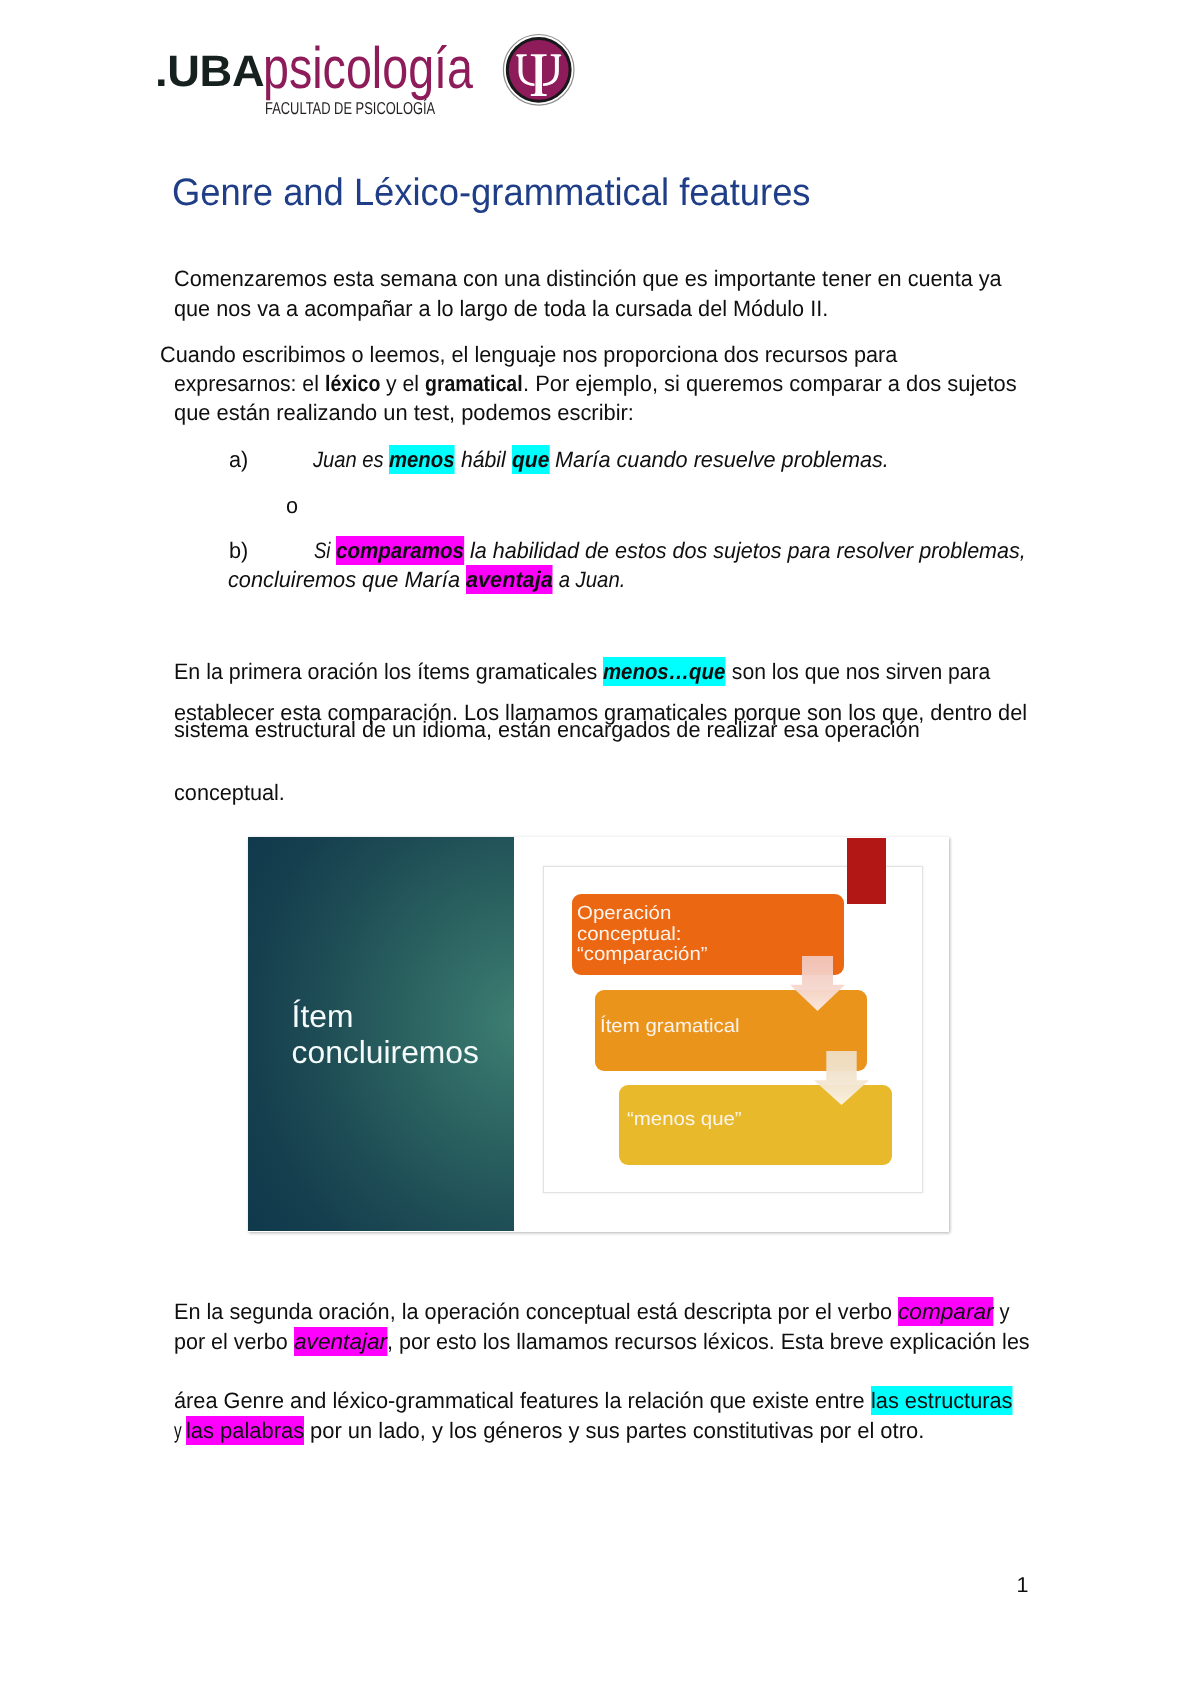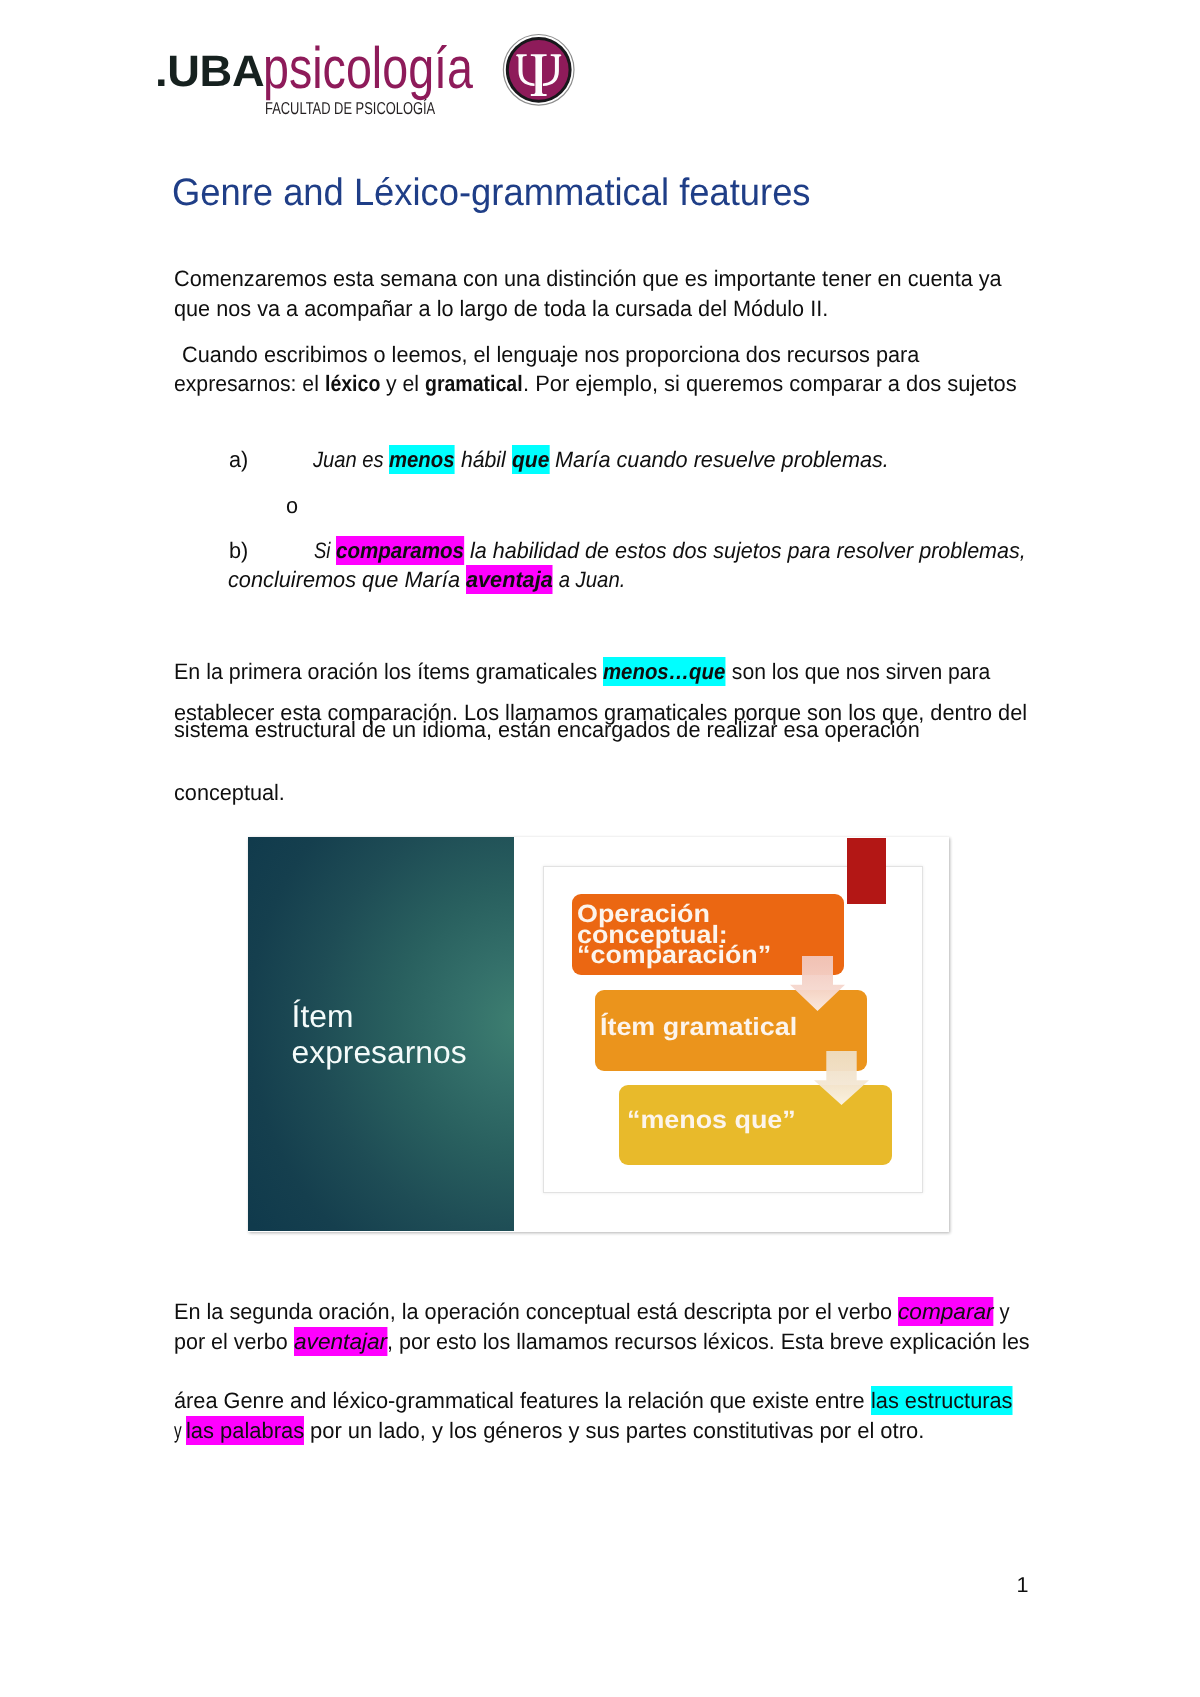--- a/index.html
+++ b/index.html
@@ -42,22 +42,22 @@
                 box-shadow:1px 1px 3px rgba(0,0,0,.30);pointer-events:none;}
   #slide-left{position:absolute;left:0;top:0;width:265.6px;height:394px;
       background:
         radial-gradient(125% 88% at 103% 47%, #3E8071 0%, #34706A 18%, #29605F 38%, #1E4C55 62%, #153F4E 82%, #103A4C 100%);}
   #slide-title{position:absolute;left:43.2px;top:162.2px;color:#f4fbfa;font-size:31.8px;
       line-height:35.8px;letter-spacing:0px;font-weight:400;}
   #slide-title div{white-space:pre;}
   #inner-frame{position:absolute;left:294.2px;top:28.6px;width:378px;height:325px;
       border:1px solid #e2e2e2;background:#fff;box-shadow:0 0 3px rgba(0,0,0,.09);}
   #redrect{position:absolute;left:598.6px;top:0.8px;width:39px;height:66.2px;background:#B31715;}
-  .sbox{position:absolute;border-radius:9px;color:#fcf4ec;font-size:25px;
-        font-weight:700;letter-spacing:0px;}
+  .sbox{position:absolute;border-radius:9px;color:#fcf4ec;font-size:19px;
+        font-weight:400;letter-spacing:0px;}
   .sbox .tx{position:absolute;white-space:pre;line-height:24.1px;
         transform-origin:0 0;transform:scaleX(1.075);}
   .arrow{position:absolute;}
 
 </style>
 </head>
 <body>
 
 <div class="page">
   <div id="logo">
@@ -85,29 +85,32 @@
   </g>
 </svg></div>
   </div>
   <div id="title">Genre and Léxico-grammatical features</div>
   <div class="ln" style="left:174.00px;top:293.50px;width:658.2px">
       <span class="sg " style="left:0.00px;transform:scaleX(0.9720)">que nos va a acompañar a lo largo de toda la cursada del Módulo II.</span>
     </div>
   <div class="ln" style="left:174.00px;top:264.20px;width:831.7px">
       <span class="sg " style="left:0.00px;transform:scaleX(0.9720)">Comenzaremos esta semana con una distinción que es importante tener en cuenta ya</span>
     </div>
-  <div class="ln" style="left:182px;top:339.80px;width:741.3px">
+  <div class="ln" style="left:160px;top:339.80px;width:741.3px">
       <span class="sg " style="left:0.00px;transform:scaleX(0.9720)">Cuando escribimos o leemos, el lenguaje nos proporciona dos recursos para</span>
     </div>
   <div class="ln" style="left:174.00px;top:369.10px;width:846.3px">
       <span class="sg " style="left:0.00px;transform:scaleX(0.9501)">expresarnos: el </span>
       <span class="sg bd" style="left:150.73px;transform:scaleX(0.8750)">léxico</span>
       <span class="sg " style="left:206.05px;transform:scaleX(0.9535)"> y el </span>
       <span class="sg bd" style="left:250.95px;transform:scaleX(0.8750)">gramatical</span>
       <span class="sg " style="left:348.55px;transform:scaleX(0.9812)">. Por ejemplo, si queremos comparar a dos sujetos</span>
+    </div>
+  <div class="ln" style="left:174.00px;top:398.40px;width:464.0px">
+      <span class="sg " style="left:0.00px;transform:scaleX(0.9817)">que están realizando un test, podemos escribir:</span>
     </div>
   <div class="ln" style="left:228.50px;top:444.70px;width:664.4px">
       <span class="sg " style="left:0.00px;transform:scaleX(0.9720)">a)</span>
       <span class="sg it" style="left:84.70px;transform:scaleX(0.9050)">Juan es </span>
       <span class="sg bi hlc" style="left:160.99px;transform:scaleX(0.9110)">menos</span>
       <span class="sg it" style="left:226.47px;transform:scaleX(0.9530)"> hábil </span>
       <span class="sg bi hlc" style="left:283.17px;transform:scaleX(0.9420)">que</span>
       <span class="sg it" style="left:320.51px;transform:scaleX(0.9725)"> María cuando resuelve problemas.</span>
     </div>
   <div class="ln" style="left:286.00px;top:490.50px;width:16.1px">
@@ -155,21 +158,21 @@
   <div class="ln" style="left:174.00px;top:1415.70px;width:754.4px">
       <span class="sg " style="left:0.00px;transform:scaleX(0.6882)">y </span>
       <span class="sg hlm" style="left:11.94px;transform:scaleX(0.9832)">las palabras</span>
       <span class="sg " style="left:130.15px;transform:scaleX(0.9832)"> por un lado, y los géneros y sus partes constitutivas por el otro.</span>
     </div>
   <div id="slide-shadow"></div>
   <div id="slide">
     <div id="slide-left"></div>
     <div id="slide-title">
       <div>Ítem</div>
-      <div>expresarnos</div>
+      <div>concluiremos</div>
     </div>
     <div id="inner-frame"></div>
     <div id="redrect"></div>
     <div class="sbox" style="left:323.6px;top:56.8px;width:272px;height:81px;background:#EB6712">
       <div class="tx" style="left:5.4px;top:8.5px">Operación</div>
       <div class="tx" style="left:5.4px;top:28.9px">conceptual:</div>
       <div class="tx" style="left:5.4px;top:49.4px">“comparación”</div>
     </div>
     <div class="sbox" style="left:346.6px;top:152.8px;width:272px;height:81px;background:#EB941C">
       <div class="tx" style="left:5.2px;top:25.5px">Ítem gramatical</div>

